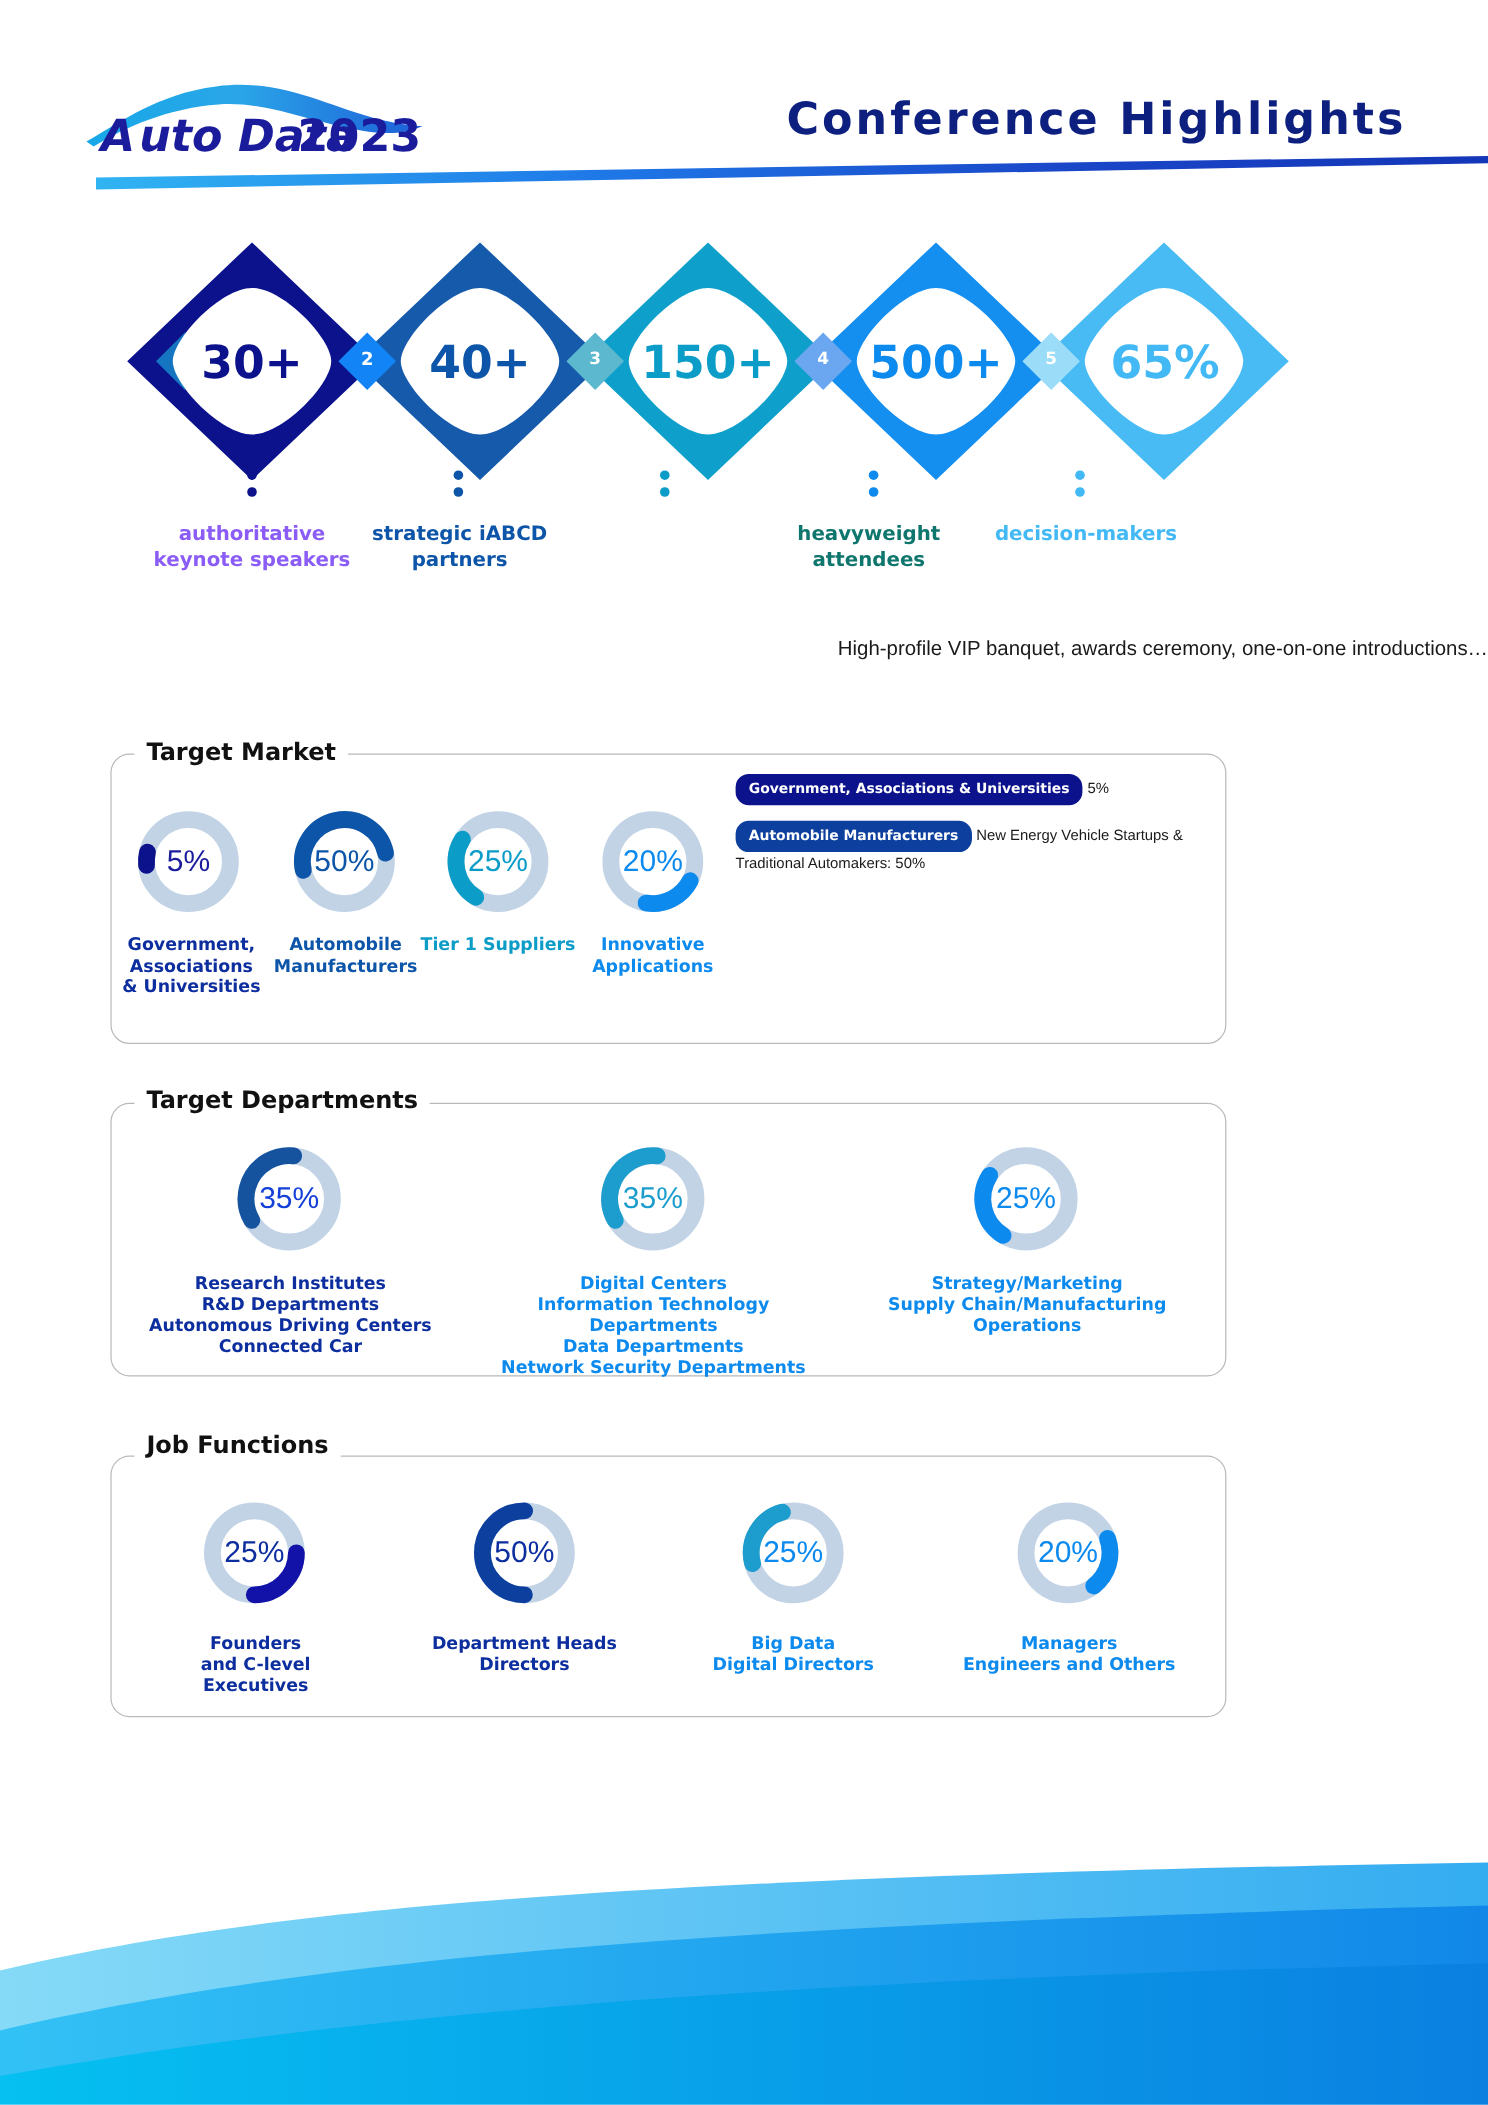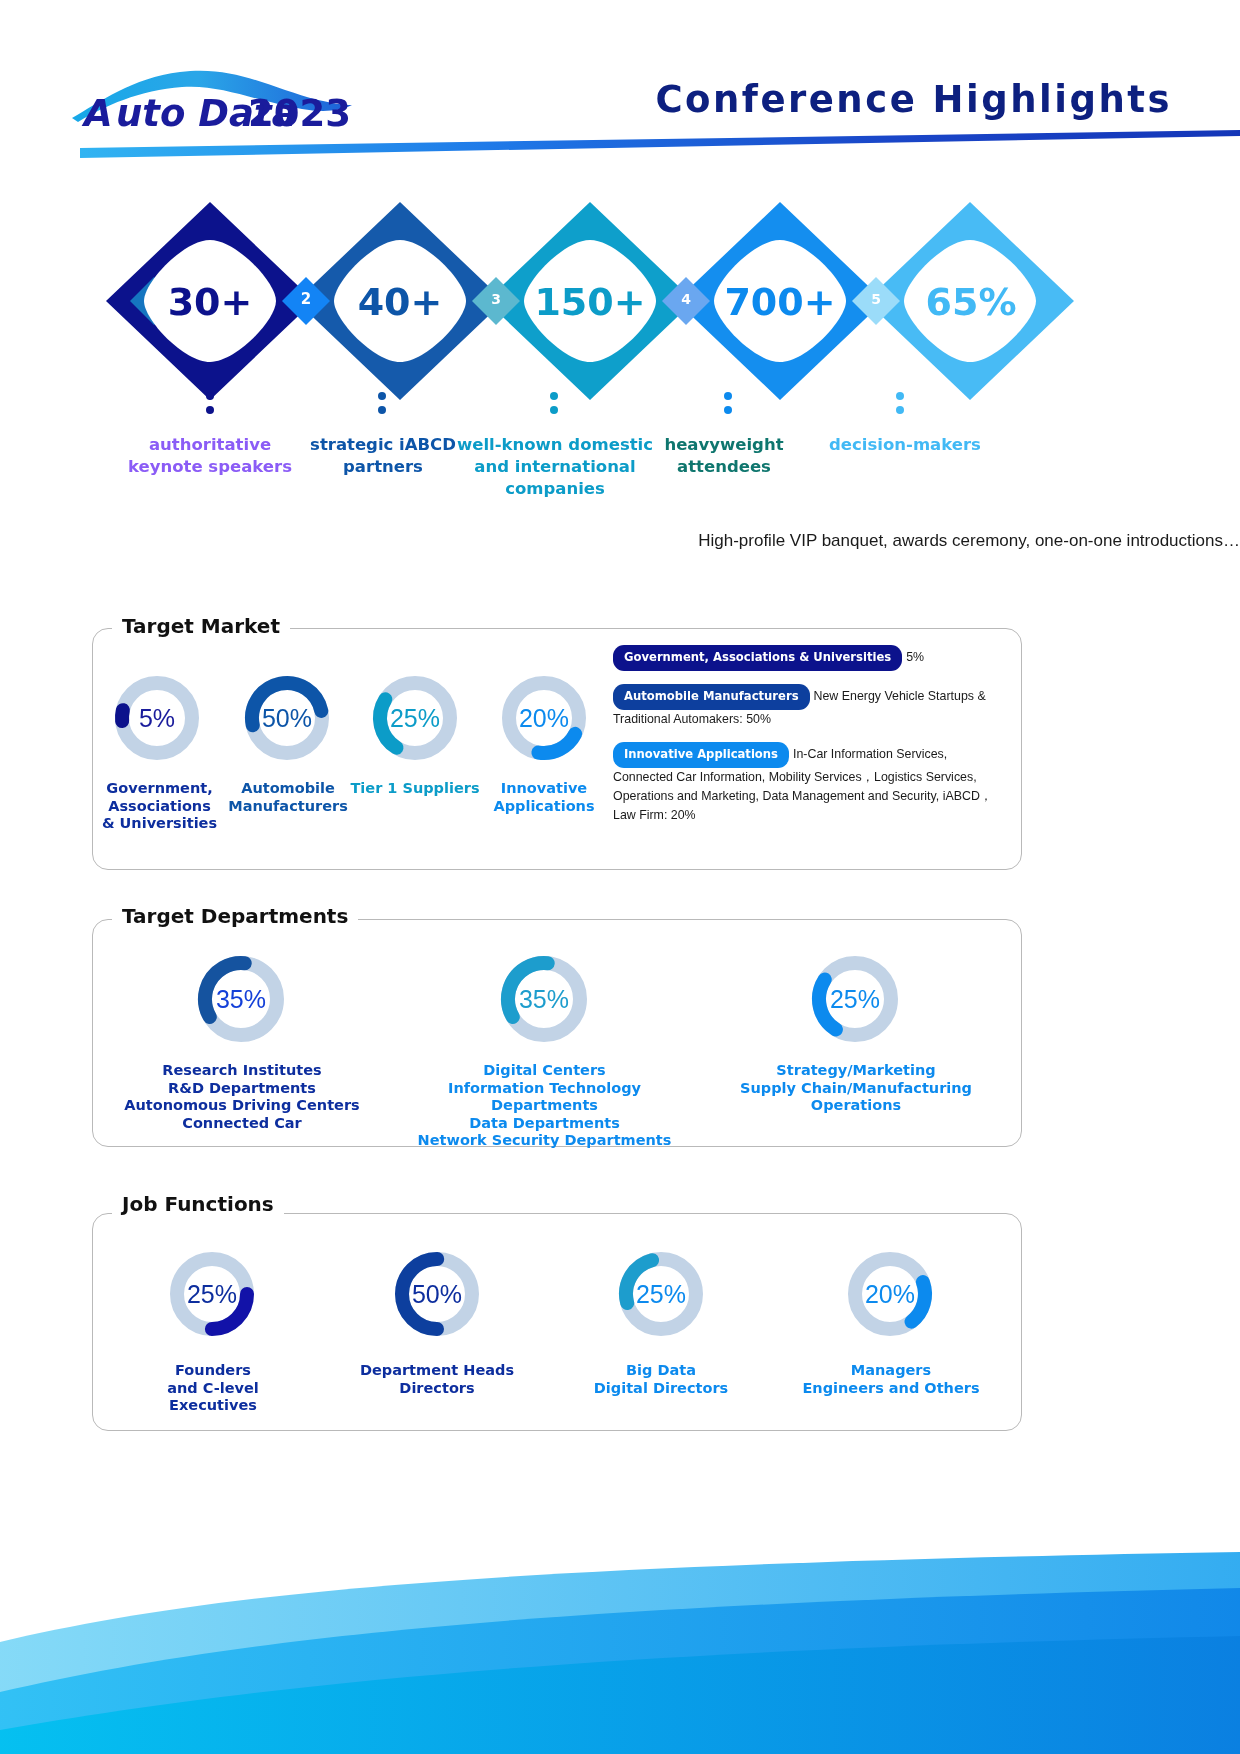--- a/index.html
+++ b/index.html
@@ -168,21 +168,21 @@
   <div class="chain-num" style="left:69px;top:94px;width:30px;font-size:15px;">1</div>
   <div class="chain-num" style="left:221px;top:94px;width:30px;font-size:15px;">2</div>
   <div class="chain-num" style="left:411px;top:95px;width:30px;font-size:14px;">3</div>
   <div class="chain-num" style="left:601px;top:95px;width:30px;font-size:14px;">4</div>
   <div class="chain-num" style="left:791px;top:95px;width:30px;font-size:14px;">5</div>
 
   
   <div class="chain-val" style="left:80px;top:84px;width:120px;color:#0c128c;">30+</div>
   <div class="chain-val" style="left:270px;top:84px;width:120px;color:#0d55a8;">40+</div>
   <div class="chain-val" style="left:455px;top:84px;width:130px;color:#0c9cc8;">150+</div>
-  <div class="chain-val" style="left:645px;top:84px;width:130px;color:#0c8aee;">700+</div>
+  <div class="chain-val" style="left:645px;top:84px;width:130px;color:#0c8aee;">500+</div>
   <div class="chain-val" style="left:838px;top:84px;width:126px;color:#42b9f5;">65%</div>
 </div>
 
 <div class="dots-row">
   <div class="dotcol" style="left:136px;">
     <div class="dot" style="background:#0c128c"></div>
       <div class="dot" style="background:#0c128c"></div>
   </div>
   <div class="dotcol" style="left:308px;">
     <div class="dot" style="background:#0d55a8"></div>
@@ -200,23 +200,20 @@
     <div class="dot" style="background:#42b9f5"></div>
       <div class="dot" style="background:#42b9f5"></div>
   </div>
 </div>
 
 <div class="labels-row">
   <div class="chainlabel" style="left:25px;top:0;width:230px;color:#8b5cf6;white-space:pre-line;">authoritative
 keynote speakers</div>
   <div class="chainlabel" style="left:218px;top:0;width:190px;color:#0d55a8;white-space:pre-line;">strategic iABCD
 partners</div>
-  <div class="chainlabel" style="left:385px;top:0;width:200px;color:#0c9cc8;white-space:pre-line;">well-known domestic
-and international
-companies</div>
   <div class="chainlabel" style="left:566px;top:0;width:176px;color:#0f766e;white-space:pre-line;">heavyweight
 attendees</div>
   <div class="chainlabel" style="left:740px;top:0;width:190px;color:#42b9f5;white-space:pre-line;">decision-makers</div>
 </div>
 
 <div class="vipline">High-profile VIP banquet, awards ceremony, one-on-one introductions…</div>
 
 <div class="panel" style="left:92px;top:628px;width:928px;height:240px;"></div>
 <div class="panel-title" style="left:112px;top:614px;">Target Market</div>
 
@@ -259,23 +256,20 @@
 </div>
 <div class="donut-label" style="left:484px;top:780px;width:120px;color:#0c8aee;white-space:pre-line;">Innovative
 Applications</div>
 
 <div class="legend" style="left:613px;top:645px;width:395px;">
   <div class="leg-item">
     <span class="chip" style="background:#0c128c;">Government, Associations &amp; Universities</span><span>5%</span>
   </div>
   <div class="leg-item">
     <span class="chip" style="background:#0d3f9e;">Automobile Manufacturers</span><span>New Energy Vehicle Startups &amp; Traditional Automakers: 50%</span>
-  </div>
-  <div class="leg-item">
-    <span class="chip" style="background:#0c8aee;">Innovative Applications</span><span>In-Car Information Services, Connected Car Information, Mobility Services，Logistics Services, Operations and Marketing, Data Management and Security, iABCD， Law Firm: 20%</span>
   </div>
 </div>
 
 <div class="panel" style="left:92px;top:919px;width:928px;height:226px;"></div>
 <div class="panel-title" style="left:112px;top:904px;">Target Departments</div>
 
 <div class="donut" style="left:194px;top:952px;width:94px;height:94px;">
   <svg width="94" height="94" viewBox="0 0 94 94">
     <circle cx="47" cy="47" r="36" fill="none" stroke="#c2d3e6" stroke-width="14"></circle>
     <circle cx="47" cy="47" r="36" fill="none" stroke="#15539f" stroke-width="14" stroke-linecap="round" stroke-dasharray="79 147" transform="rotate(150 47 47)"></circle>

